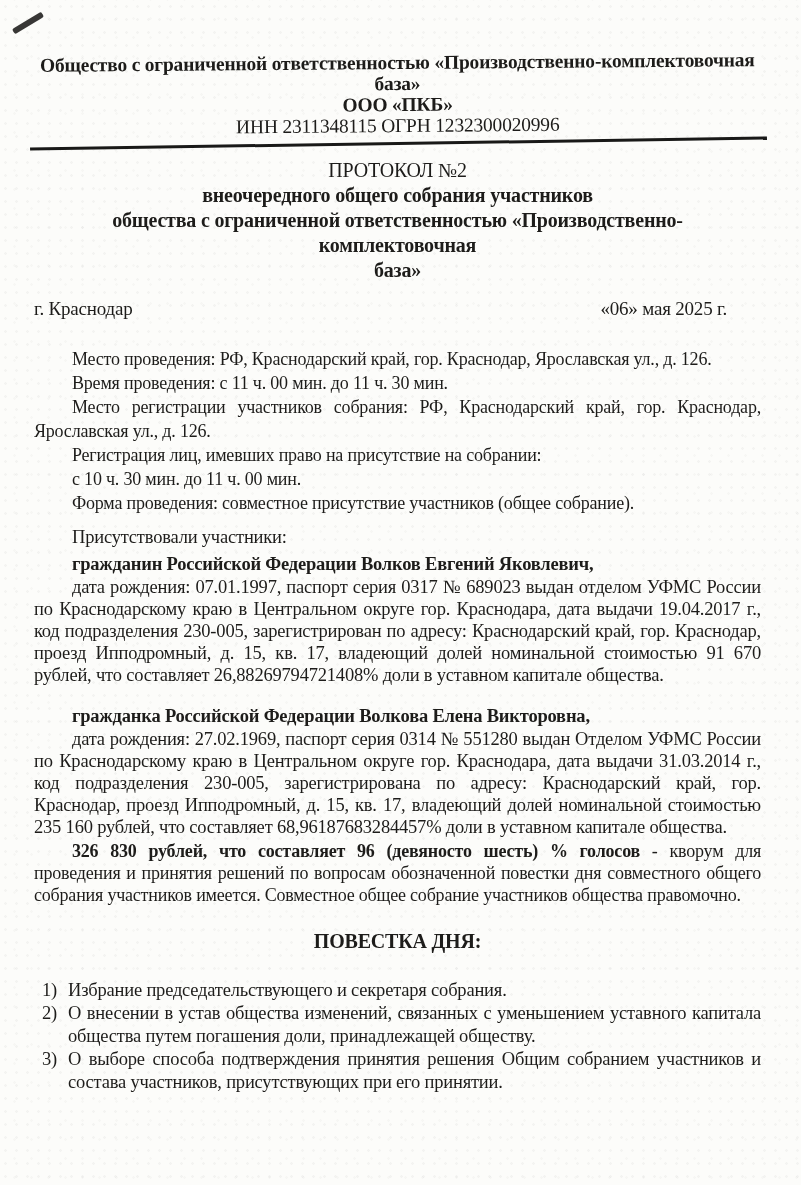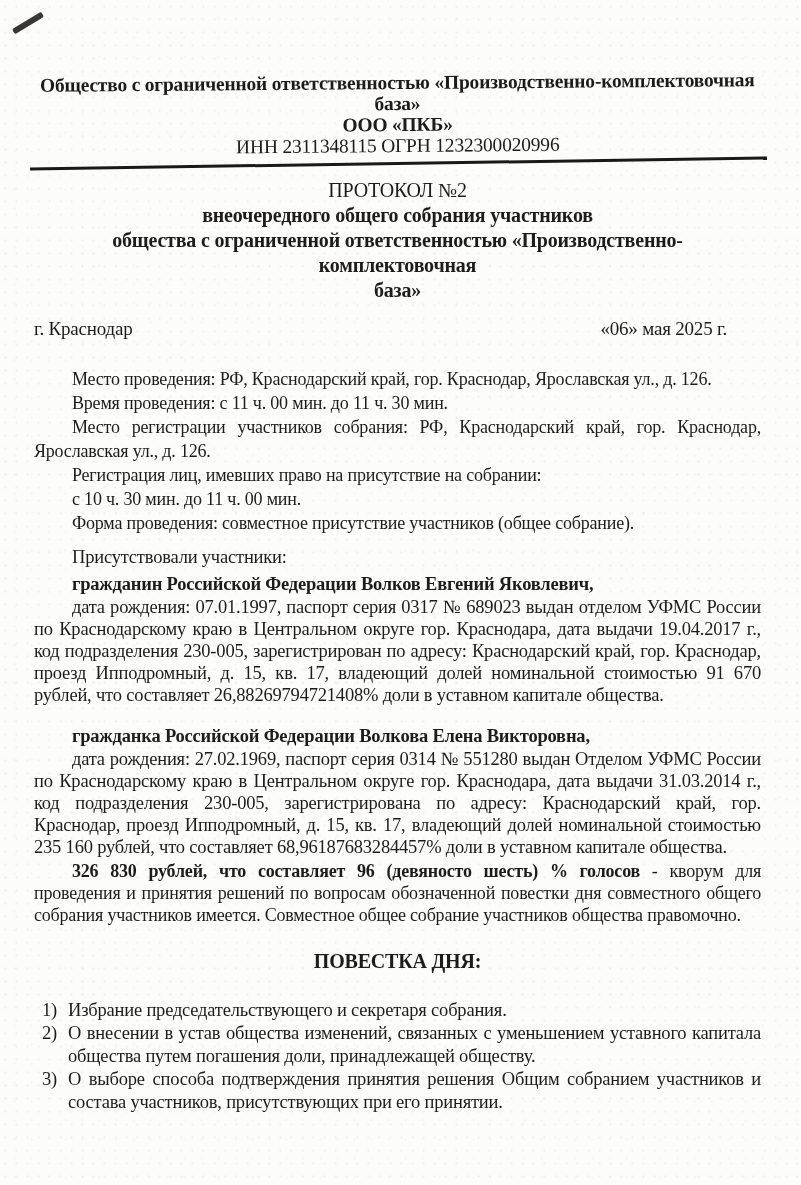--- a/index.html
+++ b/index.html
@@ -10,21 +10,21 @@
     background: #fbfbf9;
     overflow: hidden;
     font-family: "Liberation Serif", "DejaVu Serif", serif;
     color: #1d1c1a;
   }
   .page {
     position: relative;
     width: 801px;
     height: 1185px;
     box-sizing: border-box;
-    padding: 72px 40px 0 34px;
+    padding: 52px 40px 0 34px;
     background: #fcfcfa;
     letter-spacing: -0.2px;
   }
   
   .page::before {
     content: "";
     position: absolute;
     inset: 0;
     pointer-events: none;
     background-image:

